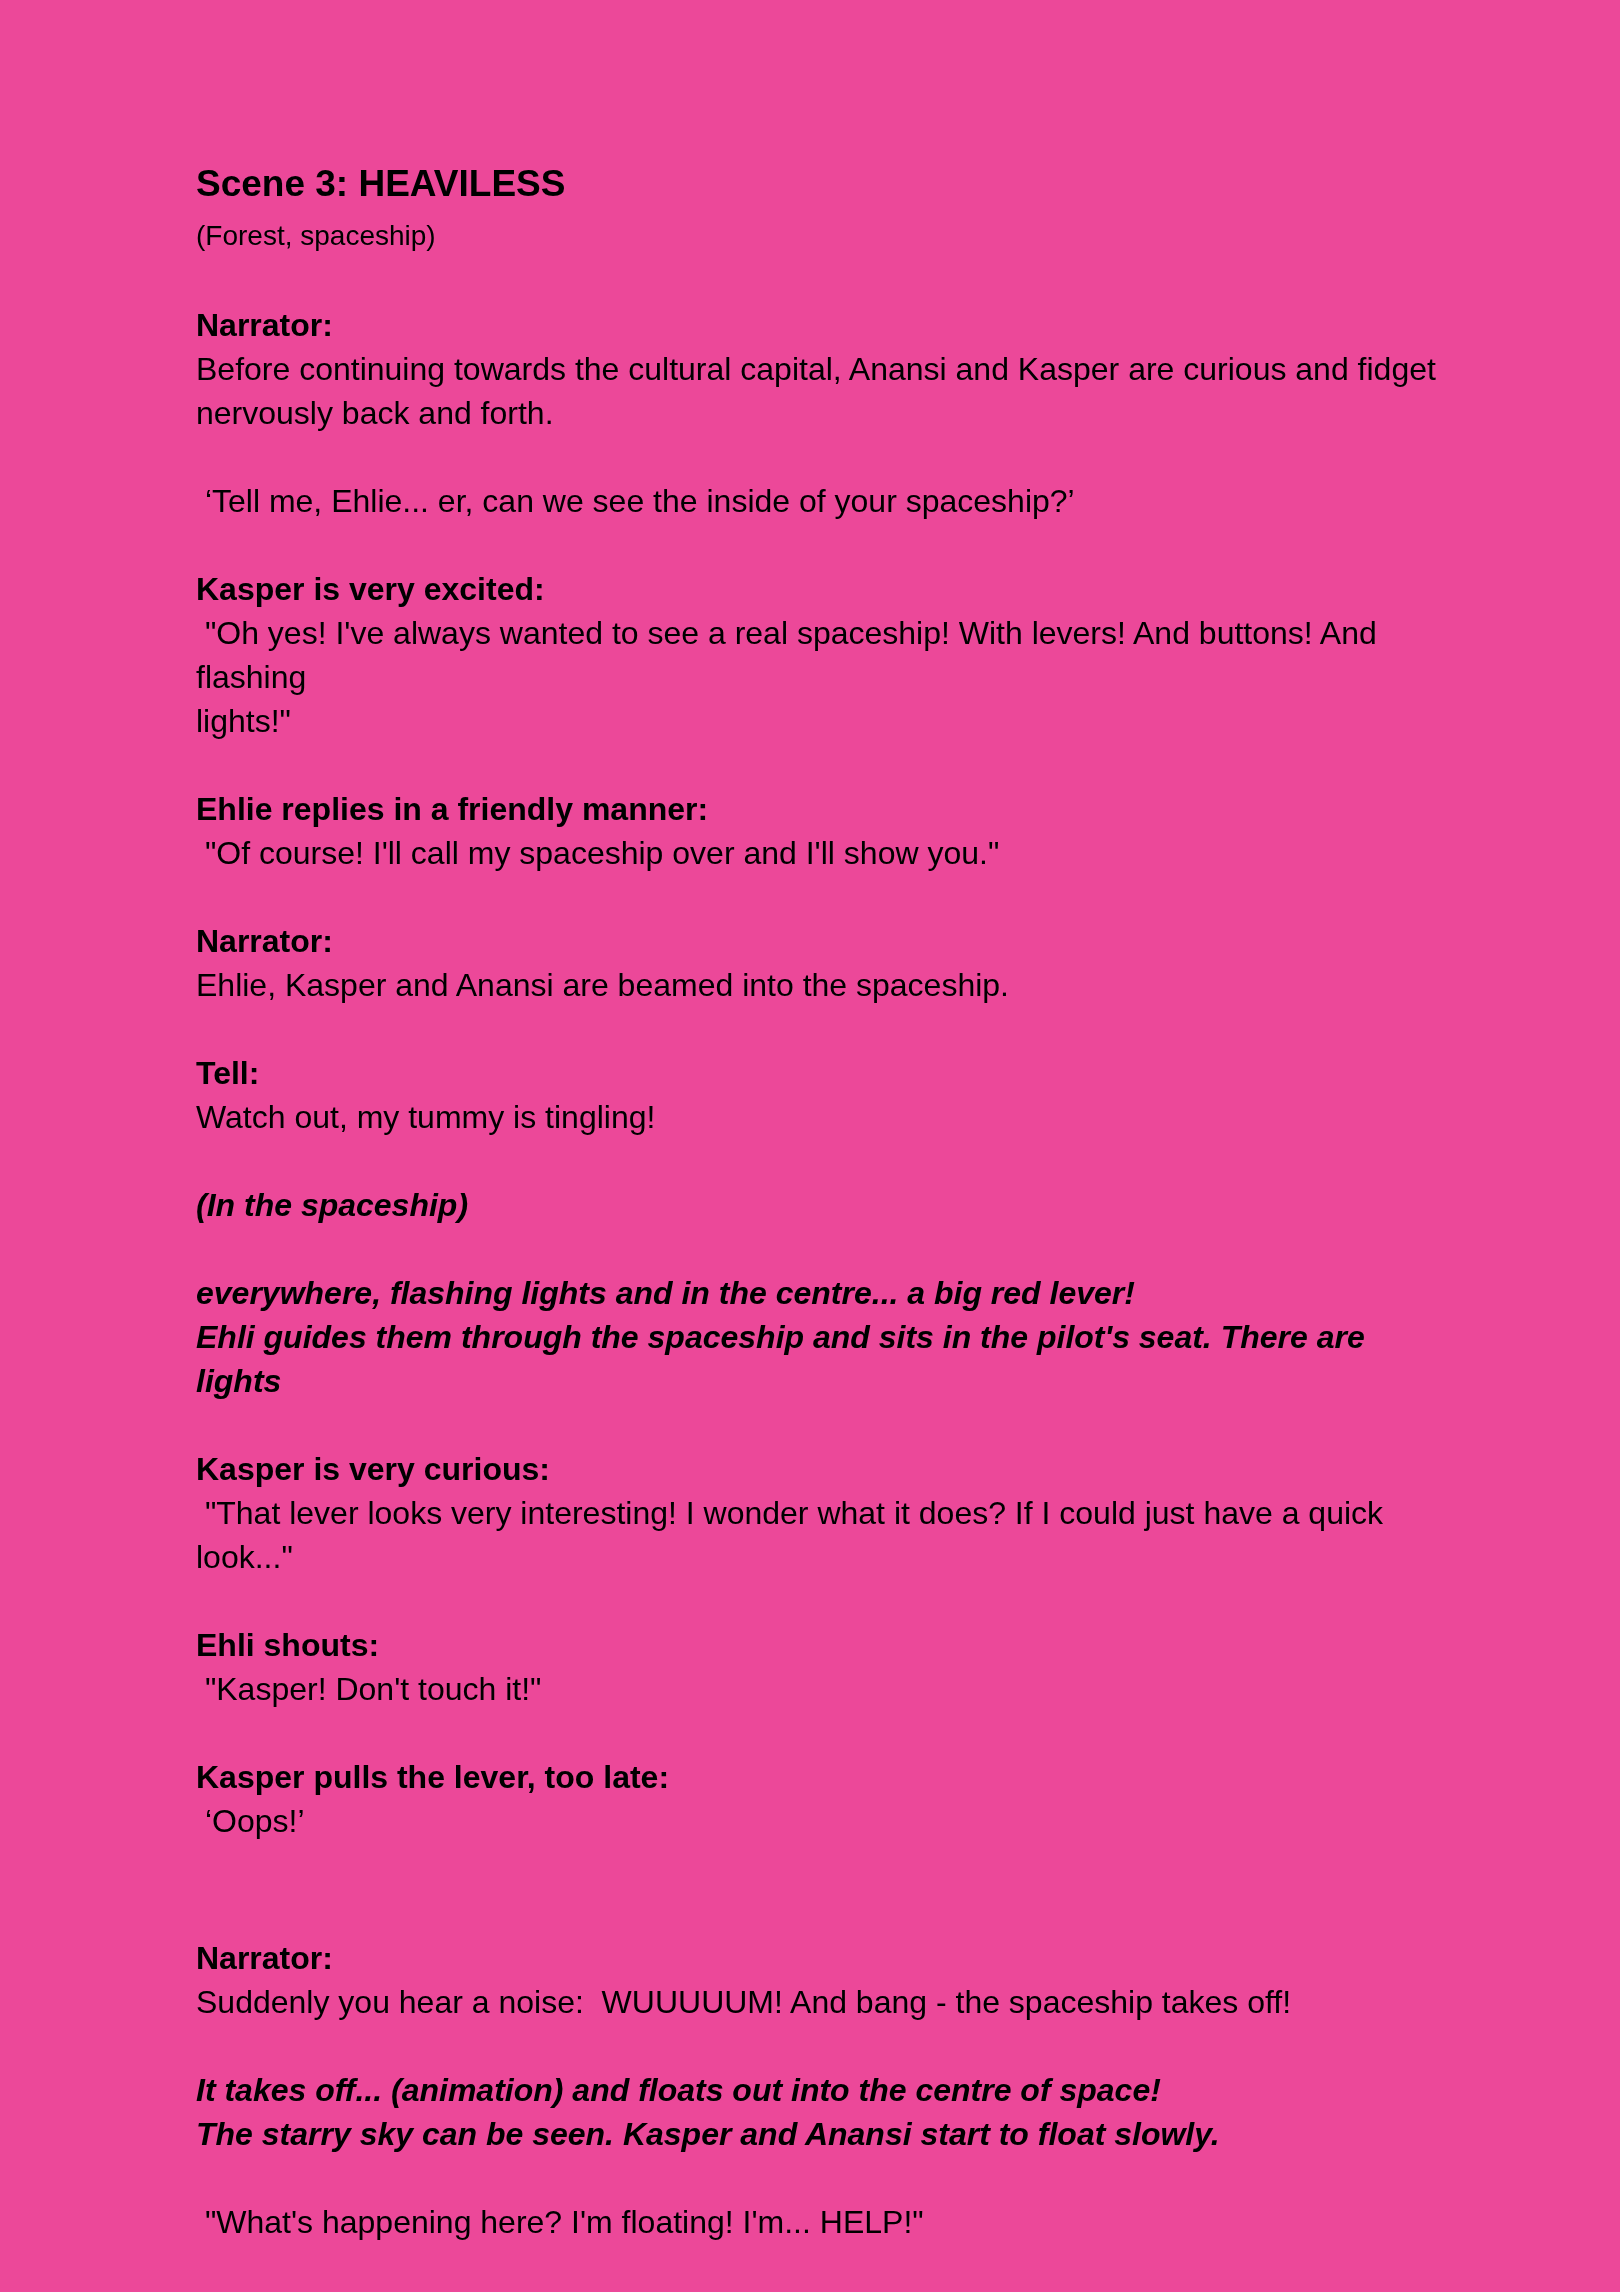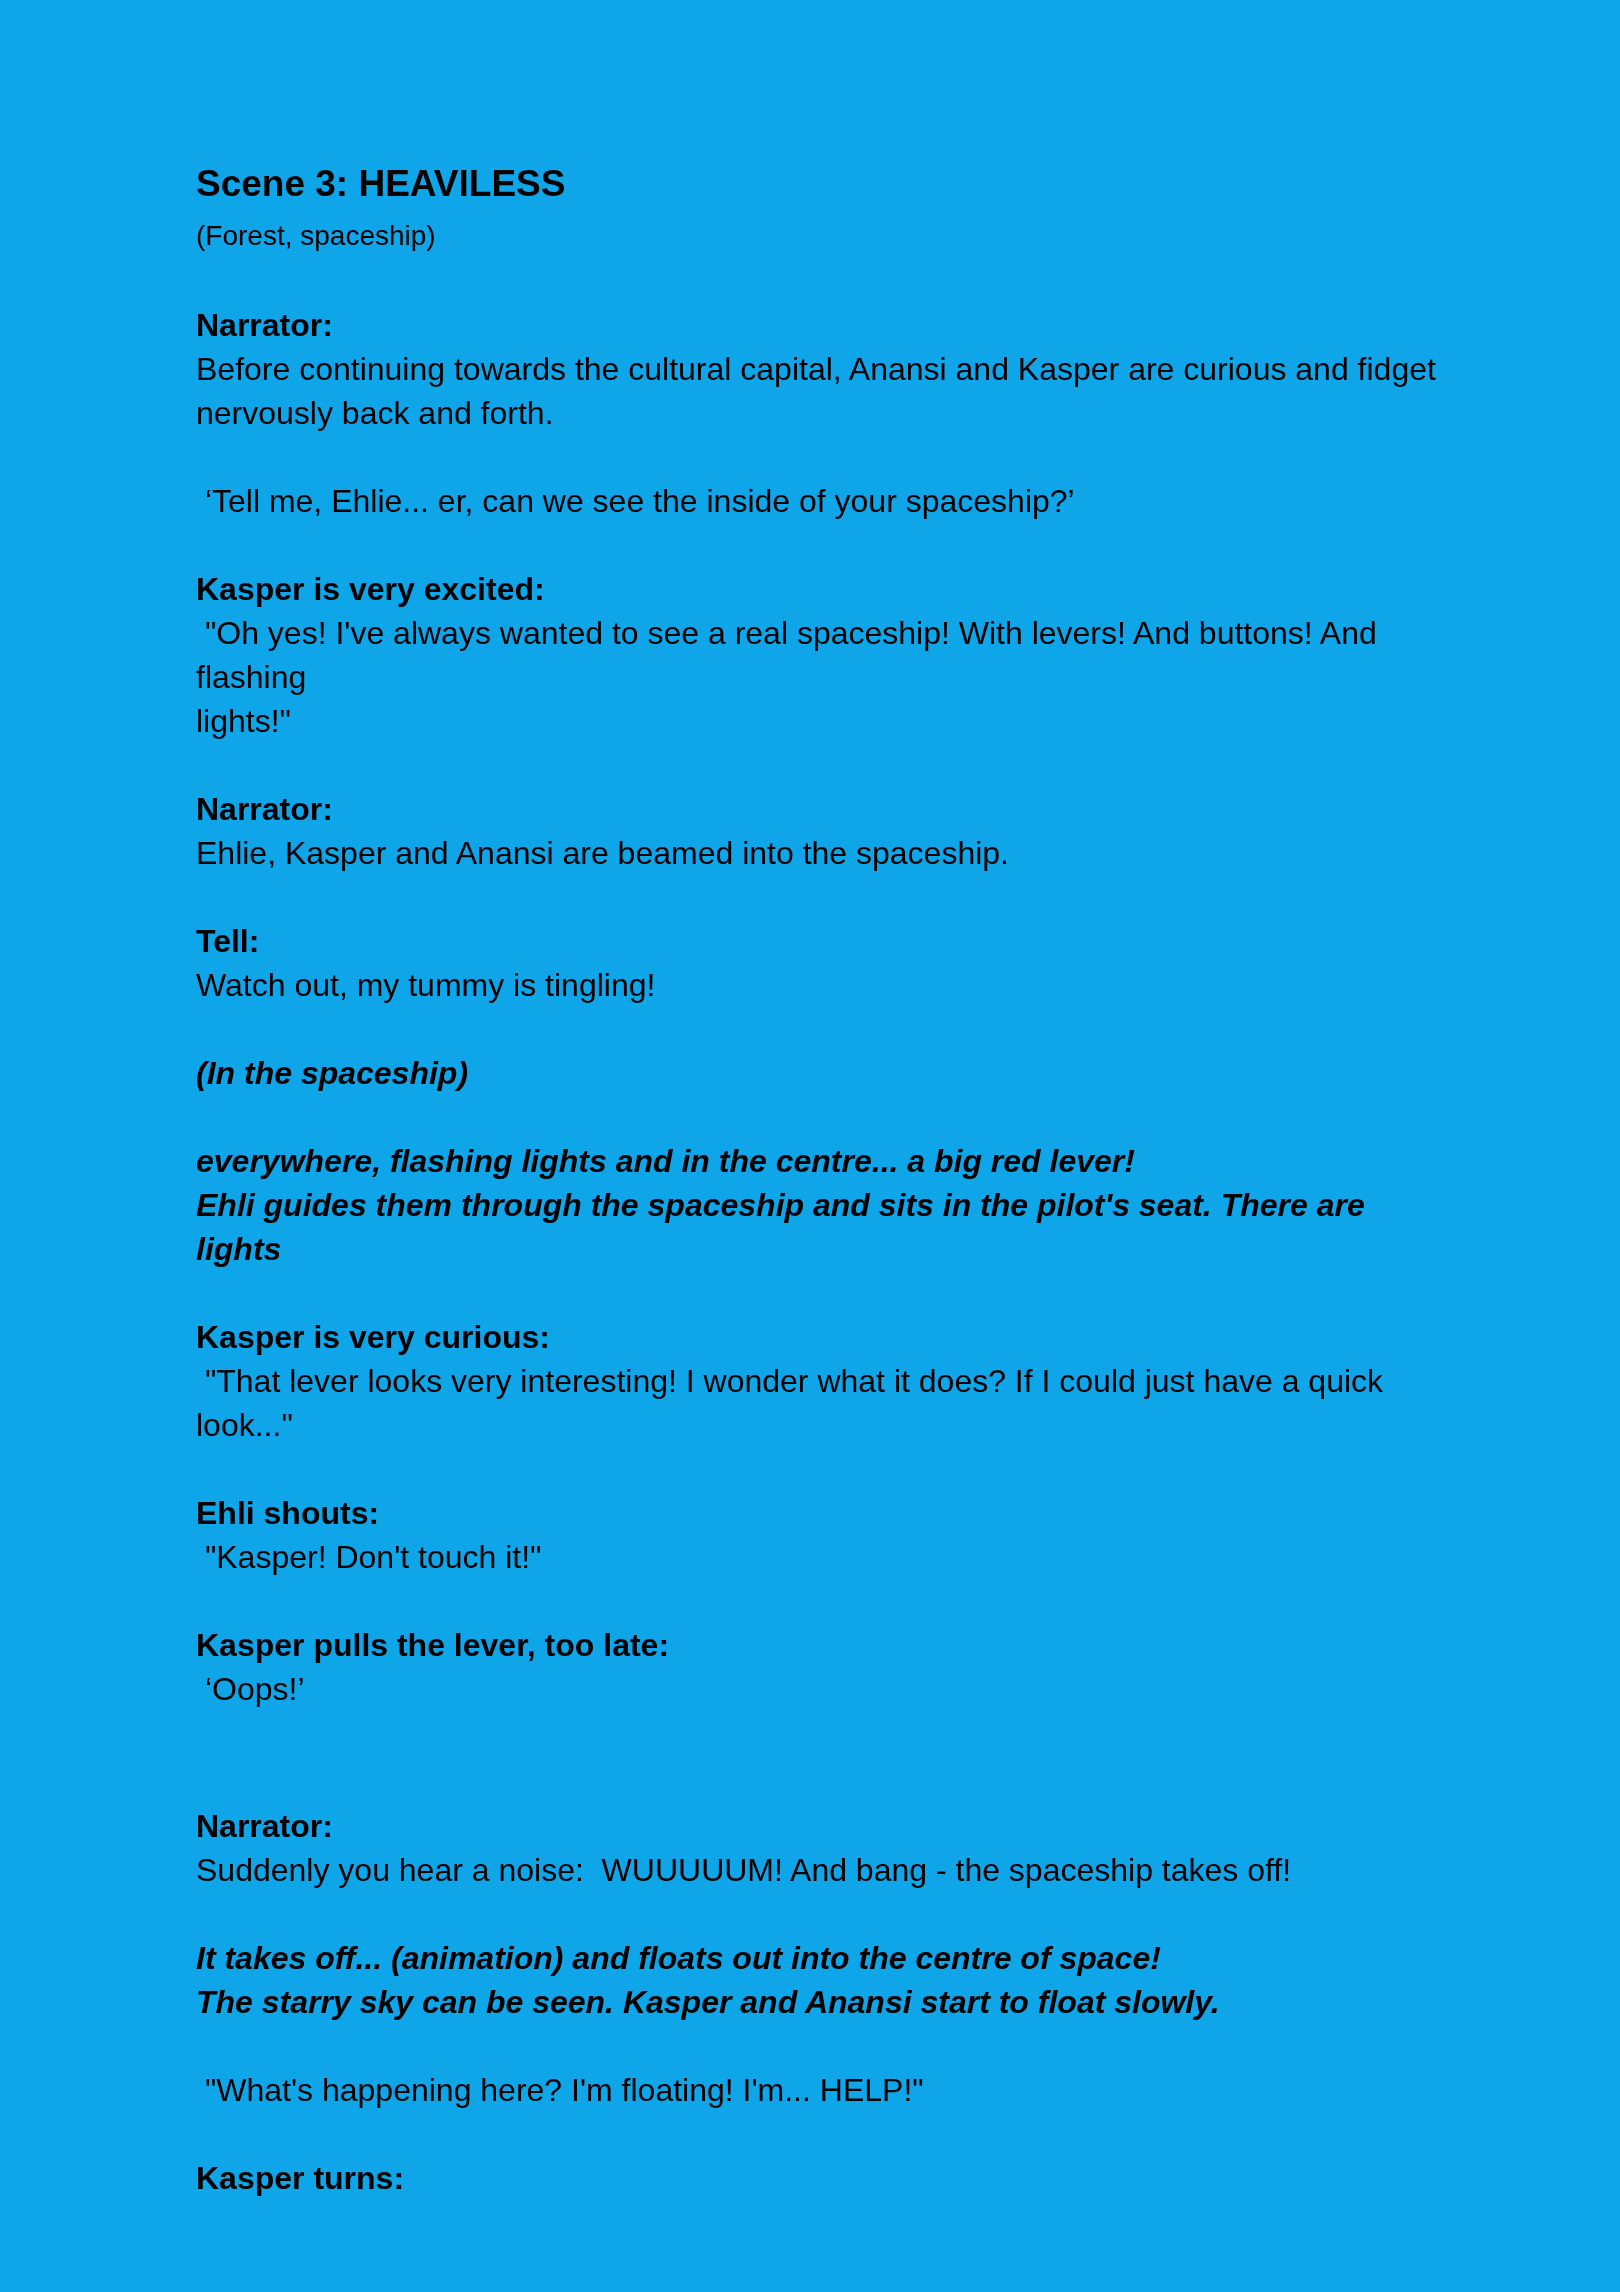--- a/index.html
+++ b/index.html
@@ -4,21 +4,21 @@
 <style>
   html, body {
     margin: 0;
     padding: 0;
     background: #ffffff;
   }
   .page {
     position: relative;
     width: 1620px;
     height: 2293px;
-    background: #0ea5e9;
+    background: #ec4899;
     color: #000000;
     font-family: "Liberation Sans", sans-serif;
     box-sizing: border-box;
     padding: 157px 167px 0 196px;
     overflow: hidden;
   }
   .title-block {
     margin-bottom: 43px;
   }
   .scene-title {
@@ -72,20 +72,24 @@
       </div>
       <div class="block">
         <div class="line"> ‘Tell me, Ehlie... er, can we see the inside of your spaceship?’</div>
       </div>
       <div class="block">
         <div class="heading">Kasper is very excited:</div>
         <div class="line"> "Oh yes! I've always wanted to see a real spaceship! With levers! And buttons! And flashing</div>
         <div class="line">lights!"</div>
       </div>
       <div class="block">
+        <div class="heading">Ehlie replies in a friendly manner:</div>
+        <div class="line"> "Of course! I'll call my spaceship over and I'll show you."</div>
+      </div>
+      <div class="block">
         <div class="heading">Narrator:</div>
         <div class="line">Ehlie, Kasper and Anansi are beamed into the spaceship.</div>
       </div>
       <div class="block">
         <div class="heading">Tell:</div>
         <div class="line">Watch out, my tummy is tingling!</div>
       </div>
       <div class="block stage">
         <div class="line">(In the spaceship)</div>
       </div>

